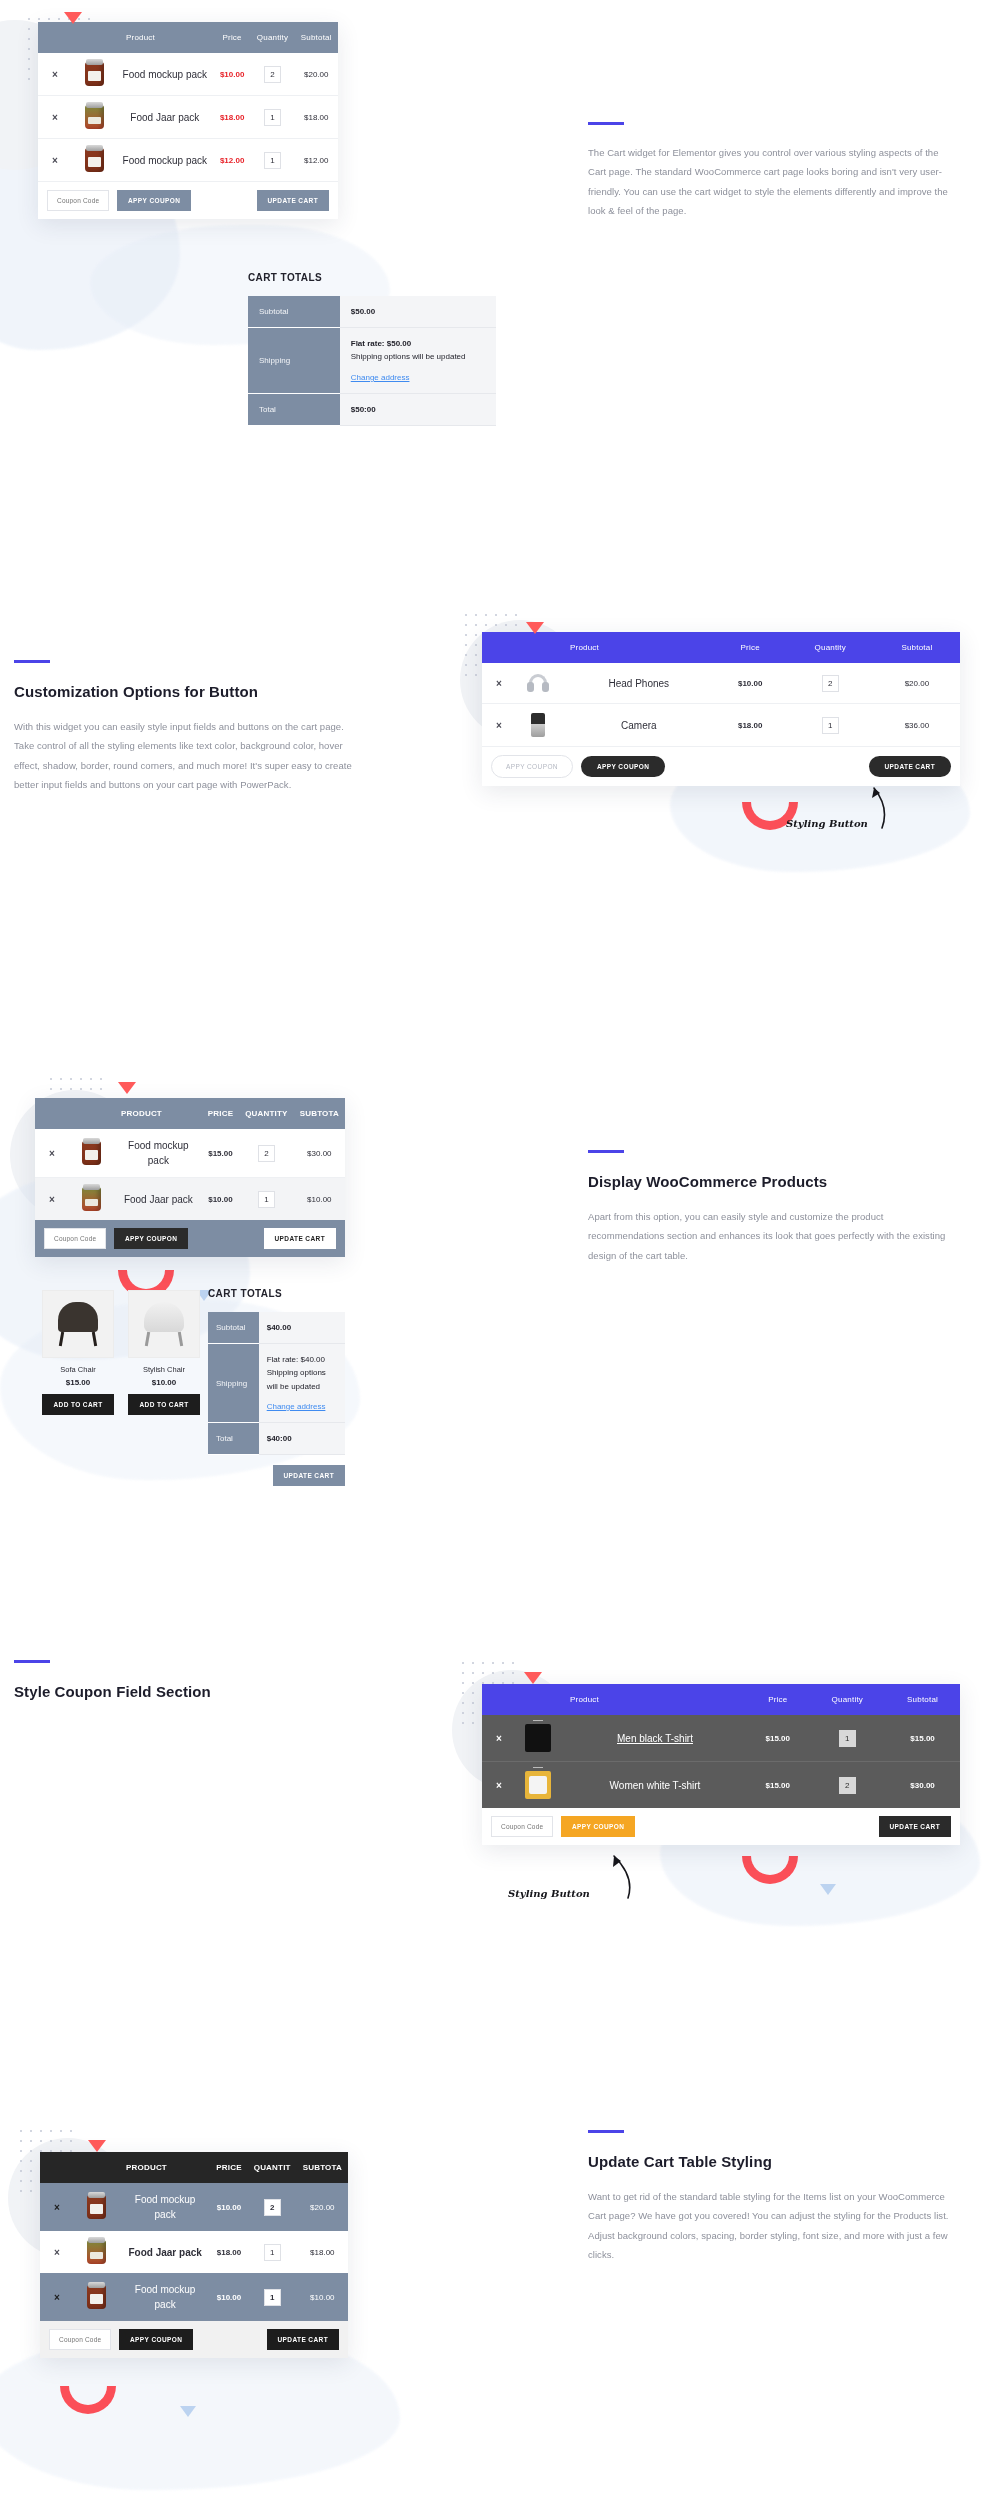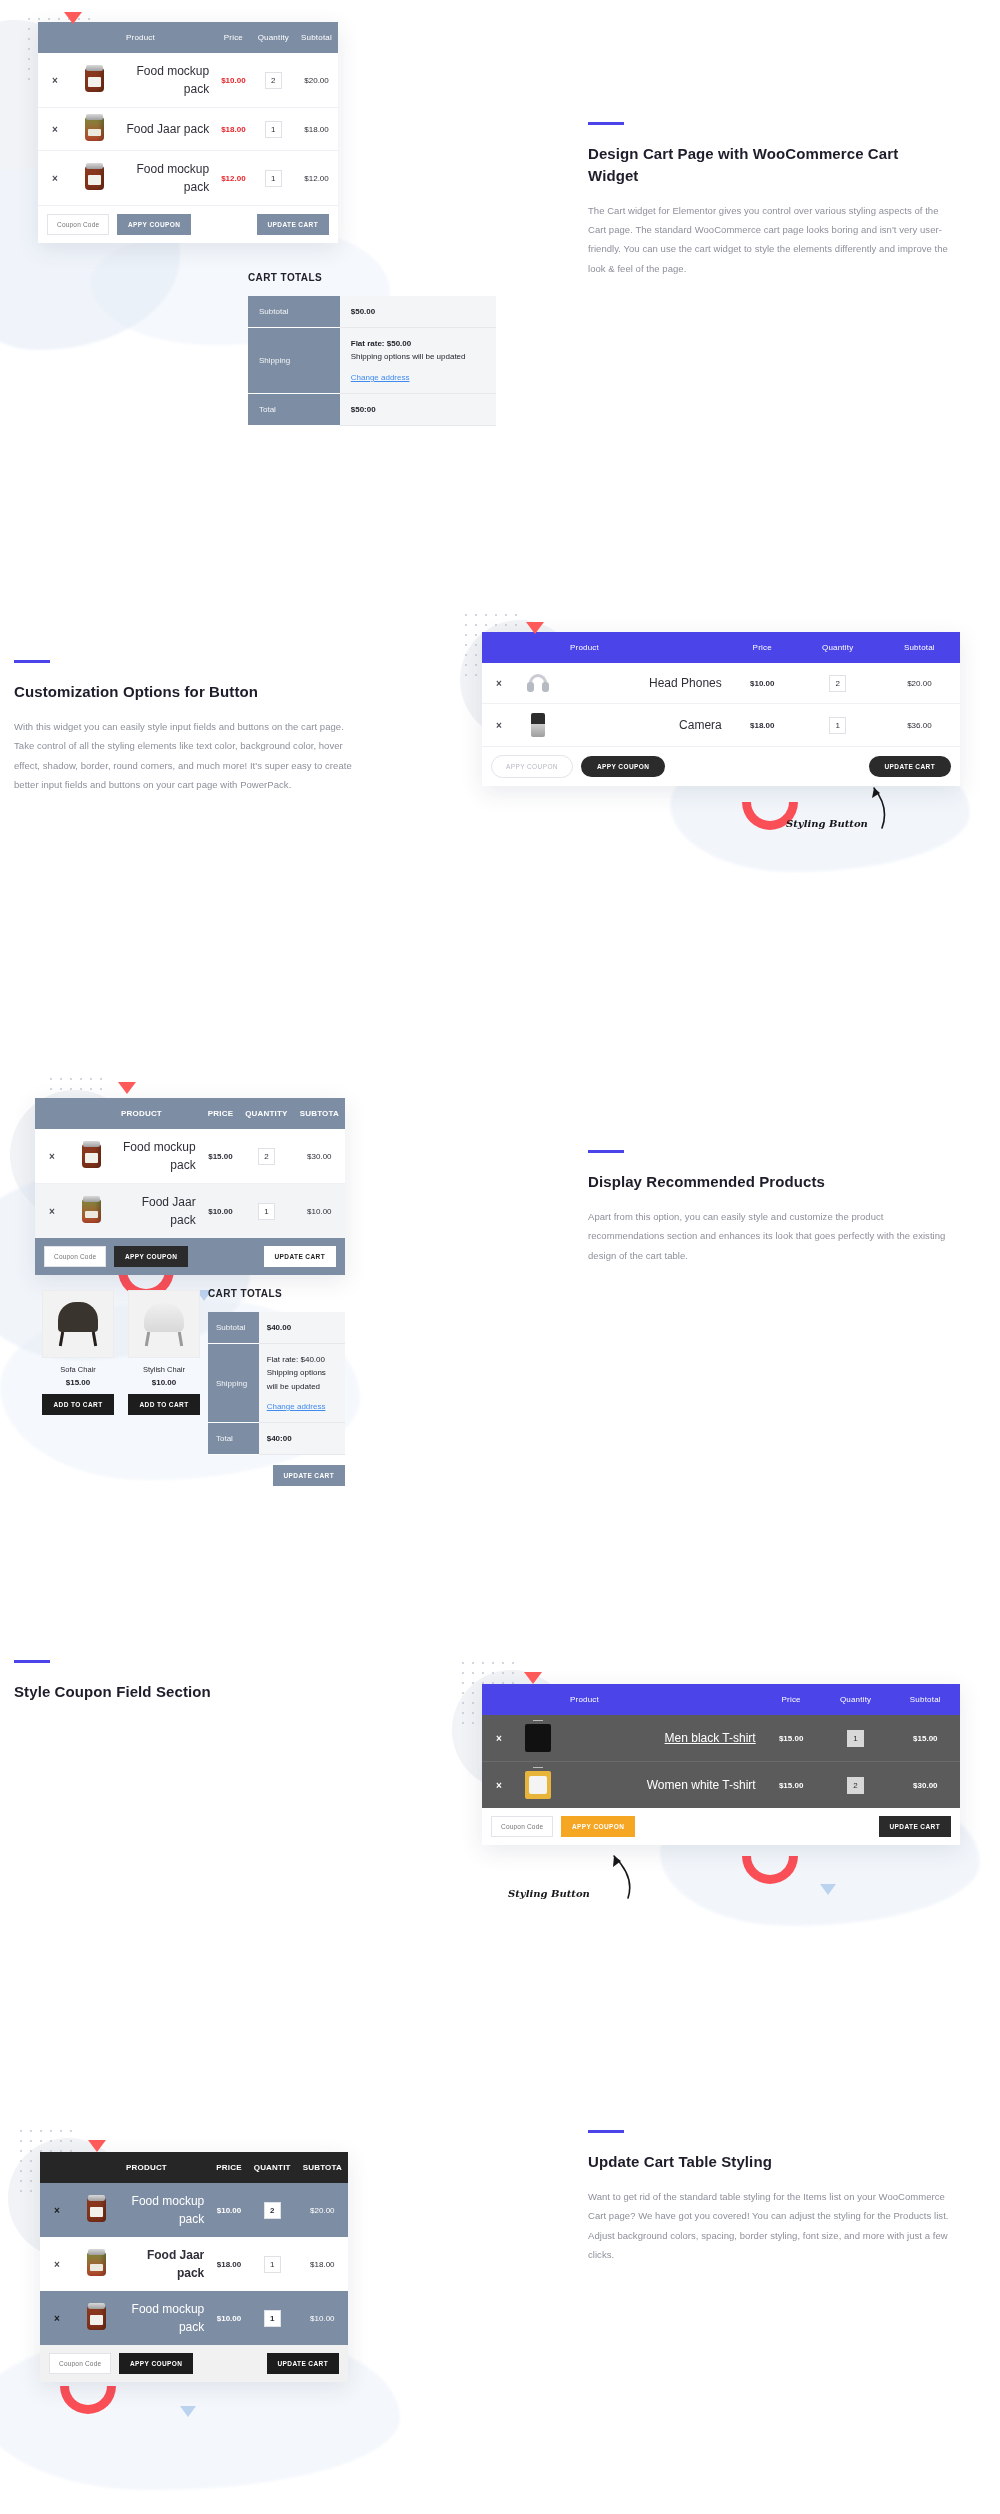--- a/index.html
+++ b/index.html
@@ -115,21 +115,21 @@
   }
   .cart td {
     font-size: 8px;
     padding: 9px 6px;
     text-align: center;
     vertical-align: middle;
     color: #2f2f39;
   }
   .cart .c-remove { width: 34px; color: #4a4a55; font-size: 10px; font-weight: 700; }
   .cart .c-thumb  { width: 44px; }
-  .cart .c-name   { text-align: right; font-size: 12px; line-height: 1.5; margin-top: 40px; }
+  .cart .c-name   { text-align: center; font-size: 10px; line-height: 1.5; margin-top: 40px; }
   .qty {
     display: inline-block;
     min-width: 17px;
     padding: 3px 5px;
     border: 1px solid #dfe1e6;
     background: #fff;
     font-size: 8px;
     text-align: center;
   }
 
@@ -632,21 +632,20 @@
       <tr>
         <th>Total</th>
         <td class="strong">$50:00</td>
       </tr>
     </tbody>
       </table>
   </div>
 
   <div class="copy" style="left:588px; top:122px; width:360px;">
     <div class="rule"></div>
-    <h2>Design Cart Page with WooCommerce Cart Widget</h2>
     <p>The Cart widget for Elementor gives you control over various styling aspects of the Cart page. The standard WooCommerce cart page looks boring and isn't very user-friendly. You can use the cart widget to style the elements differently and improve the look &amp; feel of the page.</p>
   </div>
 </div>
 
 <div class="section">
 
   <div class="copy" style="left:14px; top:660px; width:350px;">
     <div class="rule"></div>
     <h2>Customization Options for Button</h2>
     <p>With this widget you can easily style input fields and buttons on the cart page. Take control of all the styling elements like text color, background color, hover effect, shadow, border, round corners, and much more! It's super easy to create better input fields and buttons on your cart page with PowerPack.</p>
@@ -796,21 +795,21 @@
         <th style="padding:9px 8px;">Total</th>
         <td class="strong" style="padding:9px 8px;">$40:00</td>
       </tr>
     </tbody>
       </table>
     <button class="btn" style="background:#7d8da3;float:right;margin-top:10px;">UPDATE CART</button>
   </div>
 
   <div class="copy" style="left:588px; top:1150px; width:360px;">
     <div class="rule"></div>
-    <h2>Display Recommended Products</h2>
+    <h2>Display WooCommerce Products</h2>
     <p>Apart from this option, you can easily style and customize the product recommendations section and enhances its look that goes perfectly with the existing design of the cart table.</p>
   </div>
 </div>
 
 <div class="section">
 
   <div class="copy" style="left:14px; top:1660px; width:340px;">
     <div class="rule"></div>
     <h2>Style Coupon Field Section</h2>
   </div>

